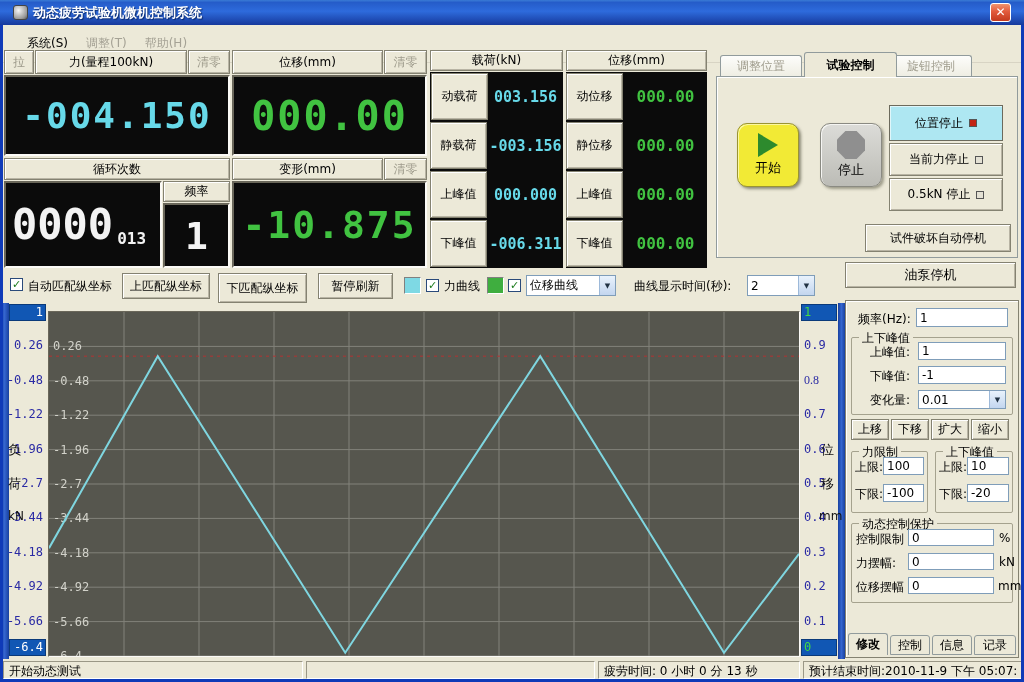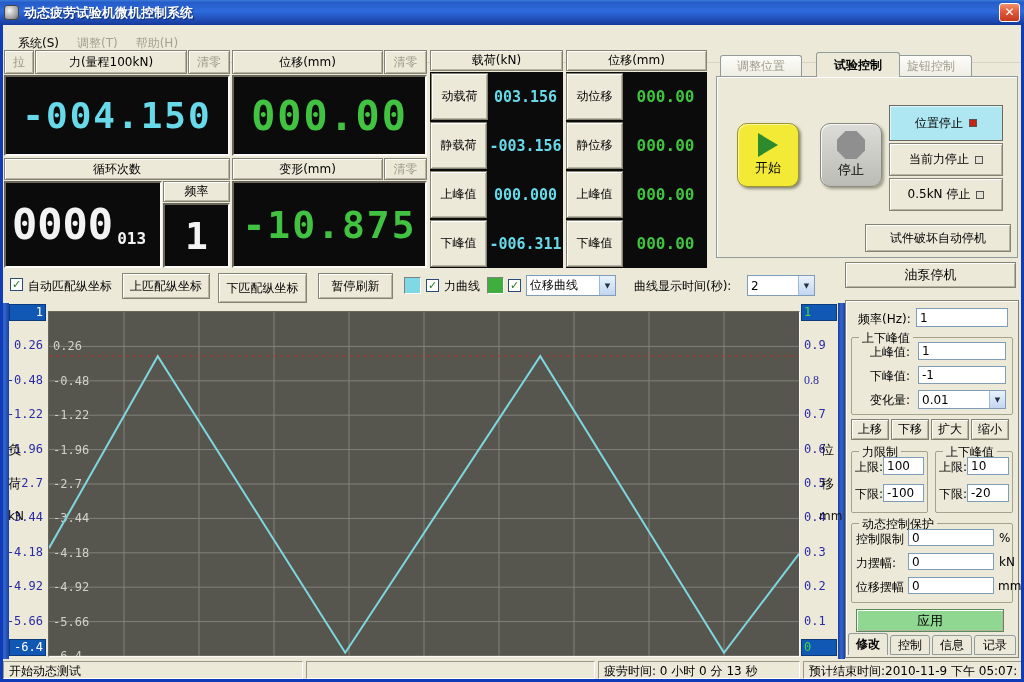--- a/index.html
+++ b/index.html
@@ -2,26 +2,26 @@
 <html><head>
 <meta charset="utf-8">
 <style>
   *{margin:0;padding:0;box-sizing:border-box}
   html,body{width:1024px;height:682px}
   body{font-family:"DejaVu Sans","Liberation Sans",sans-serif;font-size:12px;background:#ece9d8;overflow:hidden}
   .abs{position:absolute}
   .window{position:relative;width:1024px;height:682px;background:#ece9d8;overflow:hidden}
   .sideborder{background:#0f3ab8;z-index:50}
   
-  .titlebar{left:0;top:0;width:1024px;height:25px;background:linear-gradient(180deg,#3a7bd5 0%,#255cc9 10%,#2e6bdc 45%,#16399c 100%);display:flex;align-items:center;padding:0 4px;z-index:60}
+  .titlebar{left:0;top:0;width:1024px;height:25px;background:linear-gradient(180deg,#3a7bd5 0%,#255cc9 10%,#2e6bdc 45%,#16399c 100%);display:flex;align-items:center;padding:0 13px;z-index:60}
   .title-text{color:#fff;font-weight:bold;font-size:13px;text-shadow:1px 1px 1px #0a2a6a;margin-left:5px}
   .app-icon{width:15px;height:15px;border-radius:3px;background:radial-gradient(circle at 35% 35%,#f5f5f5,#9a9a9a 70%,#555);border:1px solid #444}
   .close-btn{margin-left:auto;width:21px;height:19px;border-radius:3px;background:linear-gradient(180deg,#f0936d,#e25a3c 45%,#c33a1e);border:1px solid #fff;color:#fff;font-weight:bold;font-size:12px;line-height:17px;text-align:center}
   
-  .menubar{left:0;top:25px;width:1024px;height:38px;background:#ece9d8;border-bottom:1px solid #d8d4c4;display:flex;align-items:center;padding-left:10px;gap:2px}
+  .menubar{left:0;top:25px;width:1024px;height:38px;background:#ece9d8;border-bottom:1px solid #d8d4c4;display:flex;align-items:center;padding-left:19px;gap:2px}
   .menu-item{padding:2px 8px;color:#000}
   .menu-item.dis{color:#a5a295}
   
   .btn{background:#ece9d8;border:1px solid #848271;box-shadow:inset 1px 1px 0 #fff, inset -1px -1px 0 #b8b4a4;text-align:center;font-size:12px;color:#000;display:flex;align-items:center;justify-content:center}
   .btn.dis{color:#9e9b8c}
   
   .lcd{background:#0b0b0b;border:2px solid;border-color:#6a675a #fbfaf6 #fbfaf6 #6a675a;font-family:"DejaVu Sans Mono","Liberation Mono",monospace;font-weight:bold;display:flex;align-items:center;justify-content:center;overflow:hidden}
   .cyan{color:#67d9e9}.grn{color:#41c341}.wht{color:#f3f3f3}
   
   .inp{background:#fff;border:1px solid #7f9db9;font-size:12px;padding:1px 3px;display:flex;align-items:center;overflow:hidden}
@@ -114,21 +114,21 @@
       <div class="lcd grn abs" style="left:58px;top:49px;width:83px;height:49px;border:none;font-size:16px">000.00</div>
       <div class="btn abs" style="left:0;top:99px;width:57px;height:47px">上峰值</div>
       <div class="lcd grn abs" style="left:58px;top:98px;width:83px;height:49px;border:none;font-size:16px">000.00</div>
       <div class="btn abs" style="left:0;top:148px;width:57px;height:47px">下峰值</div>
       <div class="lcd grn abs" style="left:58px;top:147px;width:83px;height:49px;border:none;font-size:16px">000.00</div>
     </div>
   </div>
 
   <div class="abs" style="left:716px;top:52px;width:302px;height:206px">
     <div class="tab dis" style="left:4px;top:3px;width:82px">调整位置</div>
-    <div class="tab active" style="left:100px;top:0;width:84px;height:25px">试验控制</div>
+    <div class="tab active" style="left:88px;top:0;width:93px;height:25px">试验控制</div>
     <div class="tab dis" style="left:174px;top:3px;width:82px">旋钮控制</div>
     <div class="tabpage" style="left:0;top:24px;width:302px;height:182px">
 
       <div class="abs" style="left:20px;top:46px;width:62px;height:64px;background:#f2ea35;border:1px solid #9a9433;border-radius:10px;box-shadow:2px 2px 3px rgba(60,60,40,.55), inset 1px 1px 0 #fbf8a0;display:flex;flex-direction:column;align-items:center;justify-content:center">
         <div style="width:0;height:0;border-top:12px solid transparent;border-bottom:12px solid transparent;border-left:20px solid #2d8a2d"></div>
         <div style="font-size:13px;margin-top:2px">开始</div>
       </div>
 
       <div class="abs" style="left:103px;top:46px;width:62px;height:64px;background:linear-gradient(#dcdcd8,#bcbcb6);border:1px solid #8a8a82;border-radius:10px;box-shadow:2px 2px 3px rgba(60,60,40,.45), inset 1px 1px 0 #f5f5f2;display:flex;flex-direction:column;align-items:center;justify-content:center">
         <div style="width:28px;height:28px;background:#8f8f8f;clip-path:polygon(30% 0,70% 0,100% 30%,100% 70%,70% 100%,30% 100%,0 70%,0 30%)"></div>
@@ -294,21 +294,20 @@
       <div class="inp abs" style="left:56px;top:5px;width:86px;height:17px">0</div>
       <span class="abs" style="left:147px;top:7px">%</span>
       <span class="abs" style="left:4px;top:31px">力摆幅:</span>
       <div class="inp abs" style="left:56px;top:29px;width:86px;height:17px">0</div>
       <span class="abs" style="left:147px;top:31px">kN</span>
       <span class="abs" style="left:4px;top:55px">位移摆幅</span>
       <div class="inp abs" style="left:56px;top:53px;width:86px;height:17px">0</div>
       <span class="abs" style="left:146px;top:55px">mm</span>
     </div>
 
-    <div class="btn abs" style="left:10px;top:308px;width:148px;height:23px;background:#90d792;font-size:13px;border-color:#5a8a5c">应用</div>
 
     <div class="mini-tab" style="left:2px;top:332px;width:40px;font-weight:bold;border-bottom:none;z-index:2">修改</div>
     <div class="mini-tab" style="left:44px;top:334px;width:40px;height:20px">控制</div>
     <div class="mini-tab" style="left:86px;top:334px;width:40px;height:20px">信息</div>
     <div class="mini-tab" style="left:128px;top:334px;width:42px;height:20px">记录</div>
   </div>
 
   <div class="statusfield" style="left:3px;width:300px">开始动态测试</div>
   <div class="statusfield" style="left:306px;width:289px"></div>
   <div class="statusfield" style="left:598px;width:202px">疲劳时间: 0 小时 0 分 13 秒</div>

